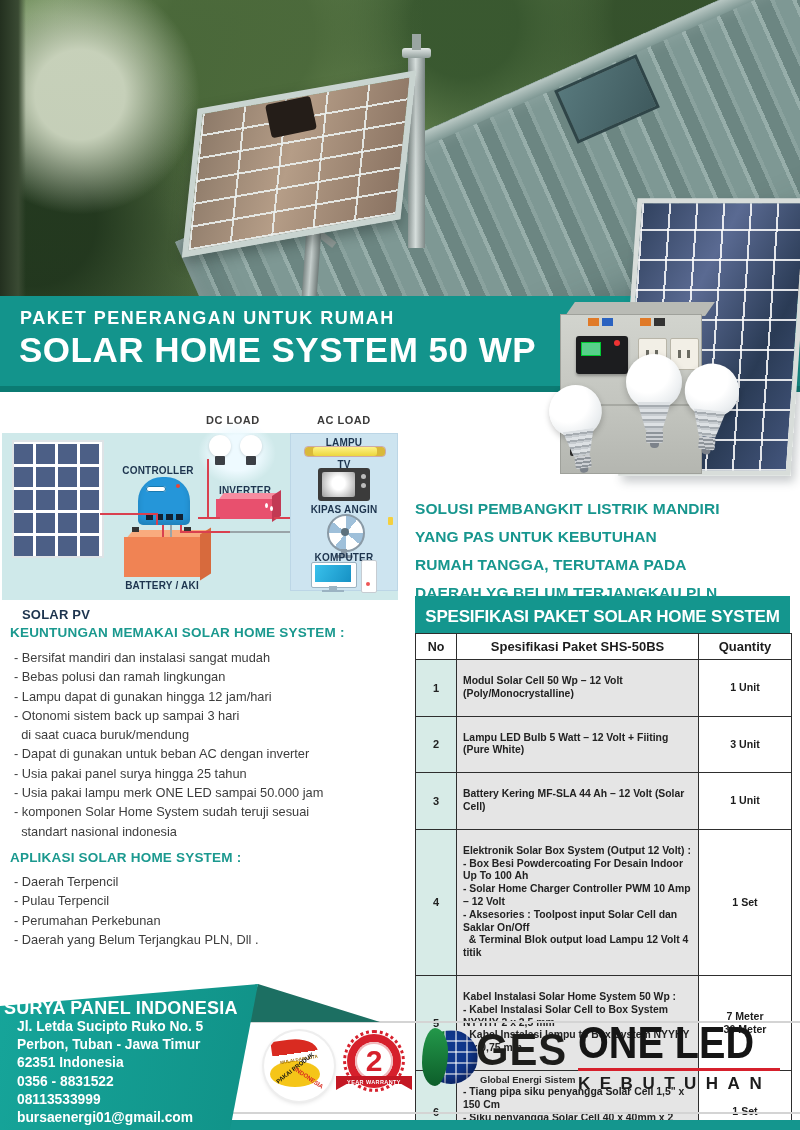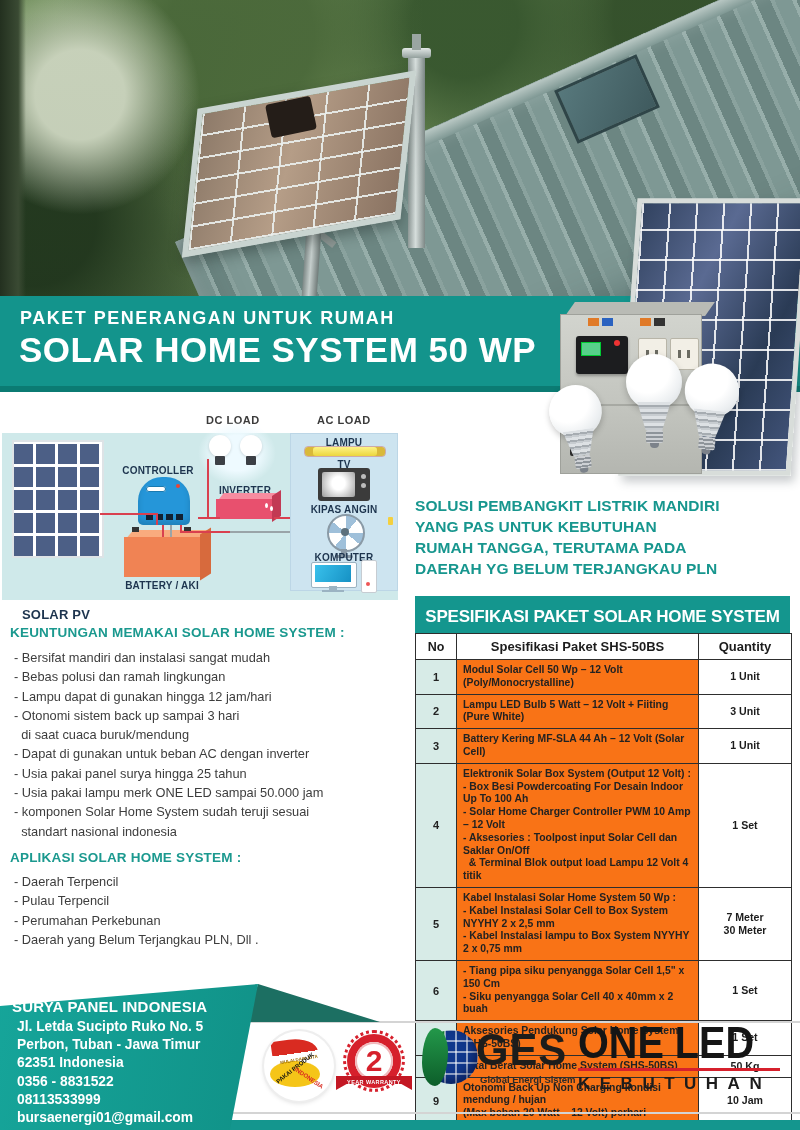--- a/index.html
+++ b/index.html
@@ -121,50 +121,50 @@
   .monstand{position:absolute;left:38px;top:152px;width:8px;height:4px;background:#9bb3c2;}
   .monbase{position:absolute;left:31px;top:156px;width:22px;height:2px;background:#9bb3c2;}
   .tower{position:absolute;left:70px;top:126px;width:14px;height:31px;background:#fff;border:1px solid #c6ccd2;border-radius:2px;}
   .towerdot{position:absolute;left:75px;top:148px;width:4px;height:4px;border-radius:50%;background:#e55;}
   .wire{position:absolute;}
   .wire.red{background:#d9404f;}
   .wire.gray{background:#9aa4a8;}
   .wire-tip{position:absolute;left:388px;top:517px;width:5px;height:8px;background:#f4d03f;border-radius:1px;}
 
   
-  .solusi{left:415px;top:495px;width:380px;color:#17968E;font-size:15.5px;font-weight:bold;line-height:21px;letter-spacing:.1px;}
+  .solusi{left:415px;top:495px;width:380px;color:#17968E;font-size:15.5px;font-weight:bold;line-height:28px;letter-spacing:.1px;}
   .specbar{left:415px;top:596px;width:375px;height:42px;background:#14968E;color:#fff;
     font-size:17px;font-weight:bold;display:flex;align-items:center;justify-content:center;letter-spacing:-0.2px;
     transform:scaleX(1);}
   table.spec{position:absolute;left:415px;top:633px;width:377px;border-collapse:collapse;}
   table.spec th, table.spec td{border:1.6px solid #2e2e2e;}
   table.spec th{background:#fff;color:#1c1c1c;padding:5px 4px;}
   th.h-no{width:32px;font-size:12.5px;}
   th.h-spec{font-size:13px;}
   th.h-qty{width:84px;font-size:13px;}
   td.c-no{background:#d7ebe7;text-align:center;font-size:11px;font-weight:bold;color:#222;width:32px;}
-  td.c-spec{background:#f97316;font-size:10.4px;font-weight:bold;color:#222;padding:4px 6px;line-height:12.8px;}
+  td.c-spec{background:#e5e5e5;font-size:10.4px;font-weight:bold;color:#222;padding:15px 6px;line-height:12.8px;}
   td.c-qty{background:#fff;text-align:center;font-size:10.6px;font-weight:bold;color:#1c1c1c;line-height:13px;}
 
   
   .sec-title{color:#1B998F;font-size:13.5px;font-weight:bold;letter-spacing:.2px;}
   .plist{color:#3d3d3d;font-size:12.8px;line-height:19.3px;}
   .plist div{white-space:pre-wrap;}
 
   
   .footer{left:0;top:960px;width:800px;height:170px;}
   .f-line-top{position:absolute;left:244px;top:61px;right:0;height:2px;background:#d4d4d4;}
   .f-line-bottom{position:absolute;left:228px;top:152px;right:0;height:2px;background:#d4d4d4;}
   .f-bottombar{position:absolute;left:0;top:160px;width:800px;height:10px;background:#14968E;}
   .wedge{position:absolute;left:0;top:0;width:420px;height:170px;
     background:linear-gradient(100deg,#16A59A 0%,#0F8D83 80%);
     clip-path:polygon(0 46px,258px 24px,230px 170px,0 170px);}
   .fold{position:absolute;left:0;top:0;width:420px;height:170px;background:#1C6F62;
     clip-path:polygon(258px 24px,380px 62px,246px 62px);}
-  .f-company{position:absolute;left:12px;top:38px;color:#fff;font-size:15px;font-weight:bold;letter-spacing:.2px;}
+  .f-company{position:absolute;left:4px;top:38px;color:#fff;font-size:18px;font-weight:bold;letter-spacing:.2px;}
   .f-addr{position:absolute;left:17px;top:58px;color:#fff;font-size:13.8px;font-weight:bold;line-height:18.2px;}
 
   
   .badge1{position:absolute;left:264px;top:71px;width:70px;height:70px;border-radius:50%;background:#fff;
     box-shadow:0 0 0 2px #eee, 0 2px 5px rgba(0,0,0,.15);overflow:hidden;}
   .badge1 .flag{position:absolute;left:8px;top:8px;width:46px;height:26px;background:linear-gradient(#d92b21 0 55%,#fff 55% 100%);
     border-radius:8% 60% 40% 20%;transform:rotate(-8deg);}
   .badge1 .hill{position:absolute;left:6px;top:30px;width:50px;height:26px;border-radius:50%;background:#f5c518;}
   .badge1 .arc1{position:absolute;left:2px;top:34px;width:58px;transform:rotate(-38deg);font-size:6px;font-weight:bold;color:#111;text-align:center;}
   .badge1 .arc2{position:absolute;left:16px;top:44px;width:58px;transform:rotate(34deg);font-size:6px;font-weight:bold;color:#d92b21;text-align:center;}

